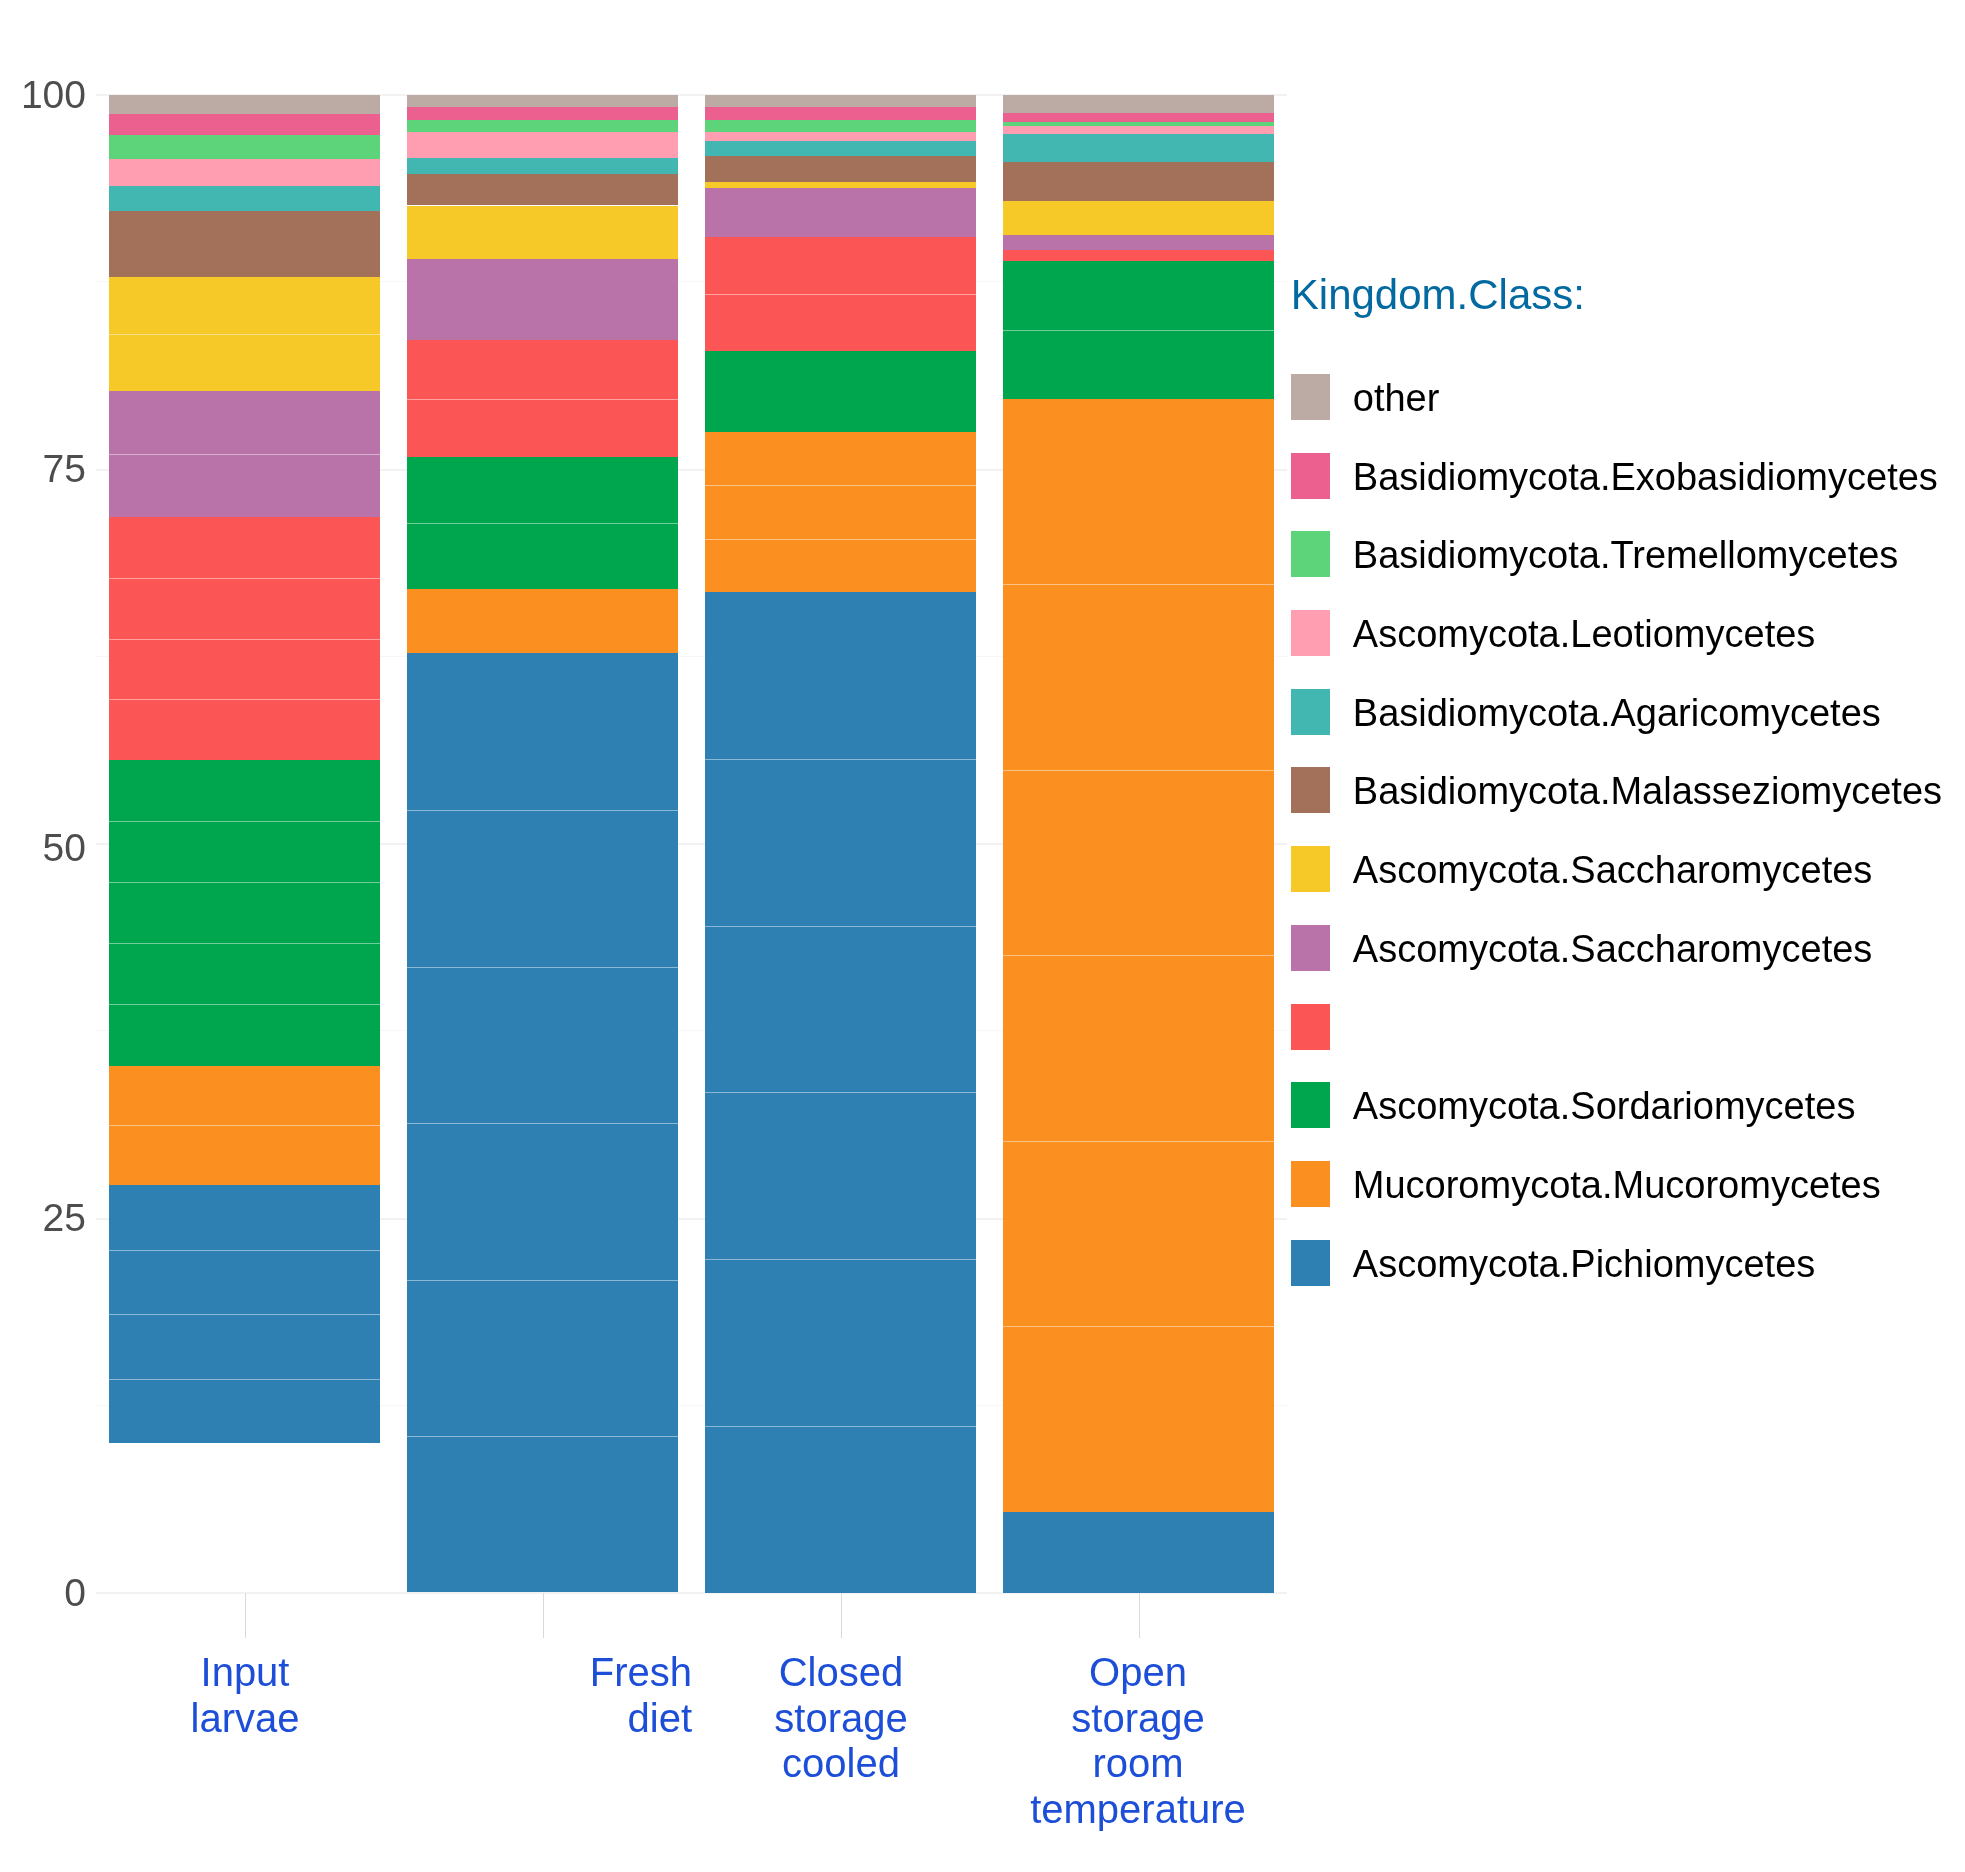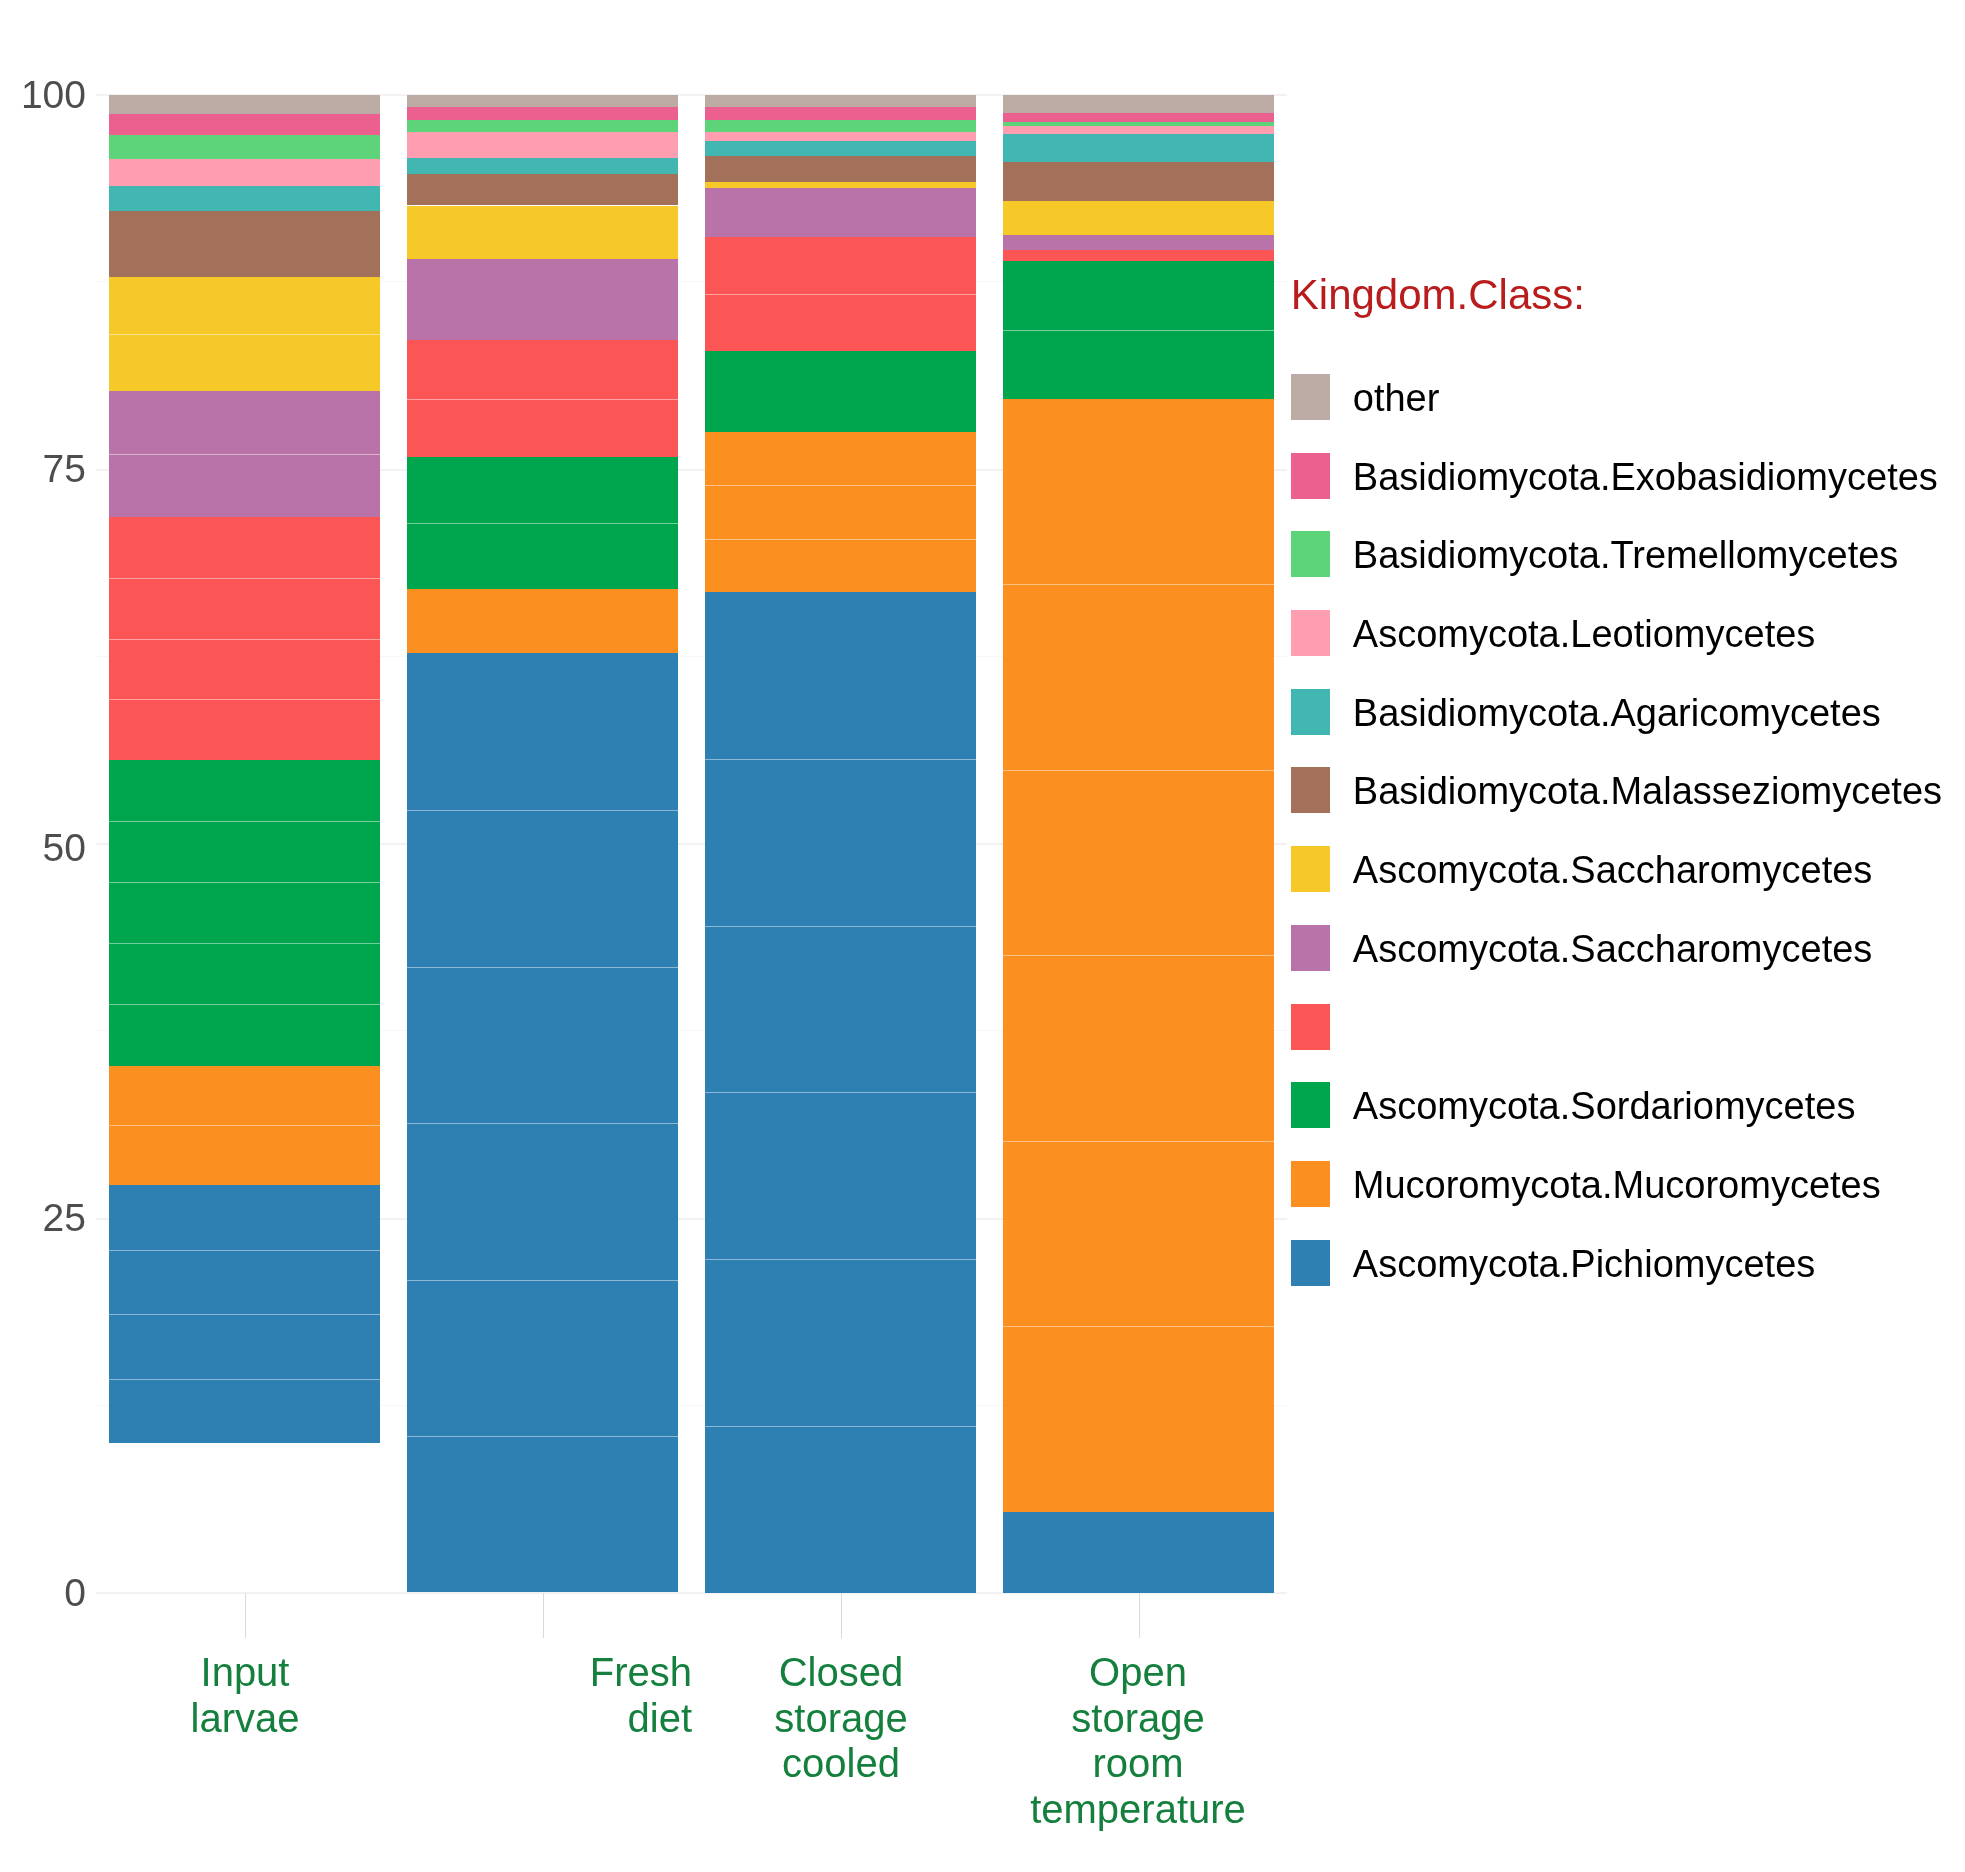--- a/index.html
+++ b/index.html
@@ -58,33 +58,33 @@
   .xtick-mark{
     position:absolute;
     width:1.3px;
     background:#d9d9d9;
   }
   .xtick-label{
     position:absolute;
     text-align:center;
     font-size:40px;
     line-height:1.14;
-    color:#15803d;
+    color:#1d4ed8;
     white-space:pre-line;
   }
 
   
   #legend{
     position:absolute;
     left:1282px; top:271px;
     width:683px;
   }
   #legend-title{
     font-size:42px;
-    color:#b91c1c;
+    color:#0369a1;
     margin:0 0 33px 8.8px;
     white-space:nowrap;
   }
   .legend-item{
     display:flex;
     align-items:flex-end;
     height:68px;
     margin-bottom:10.7px;
   }
   .legend-key{

